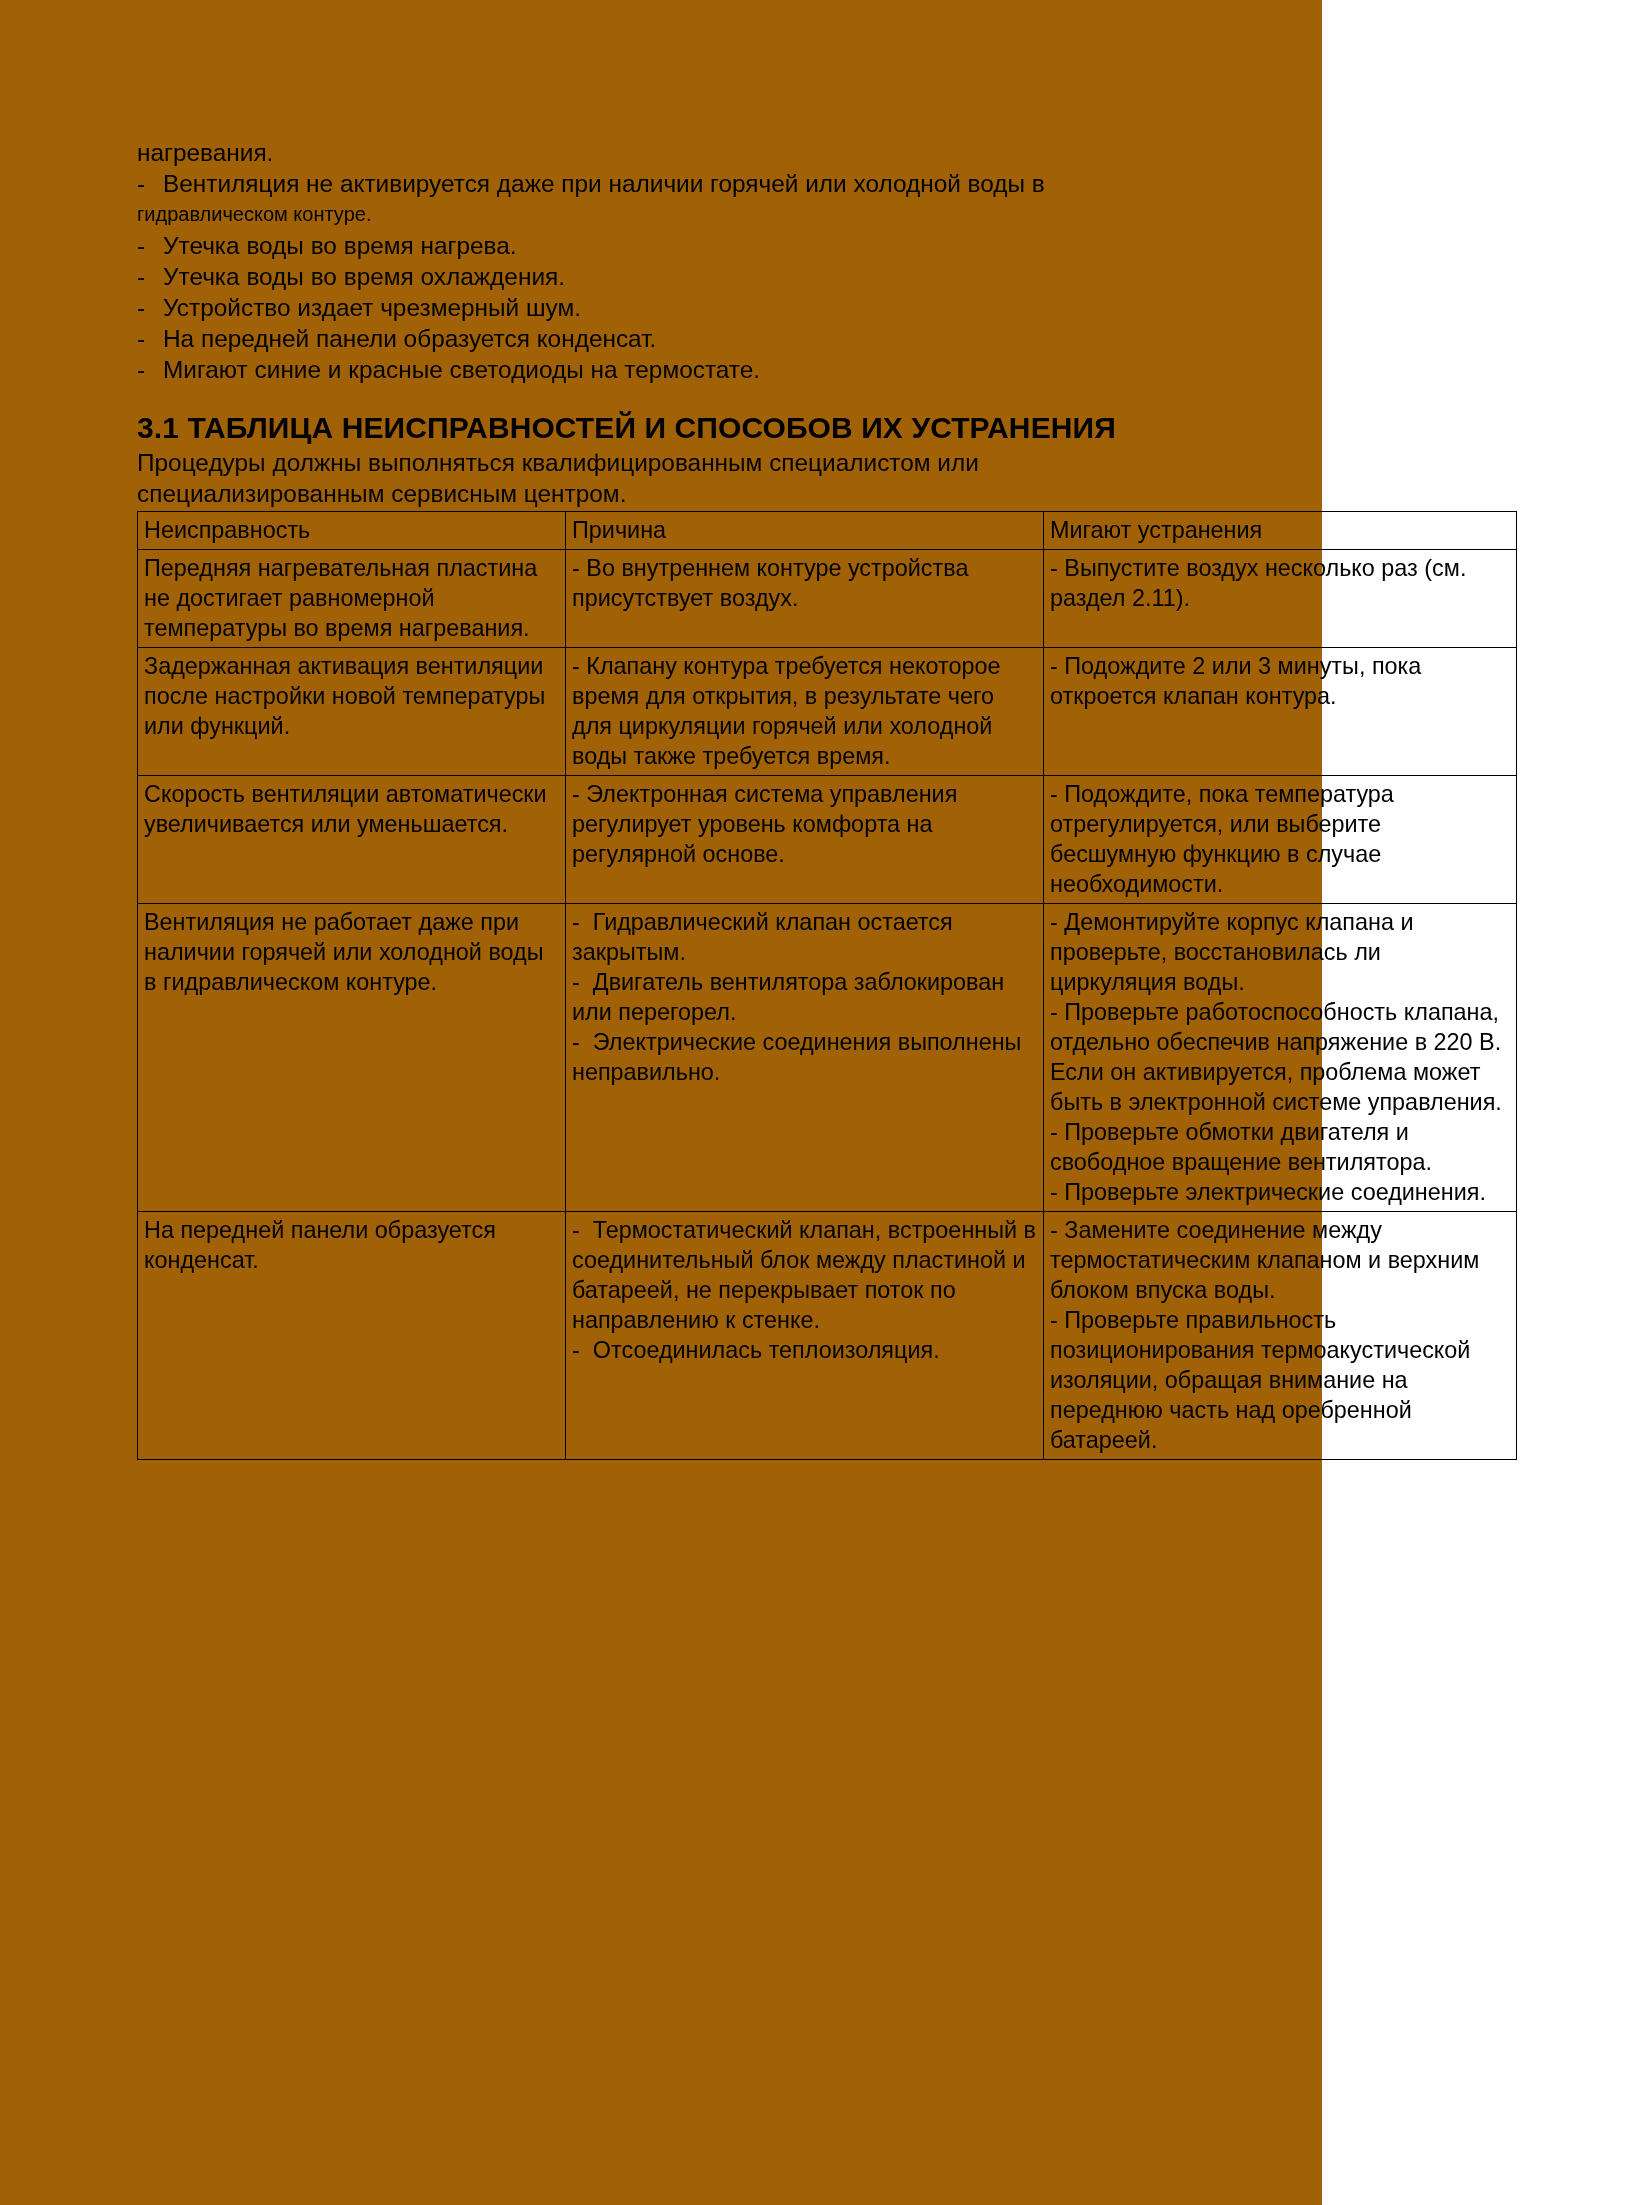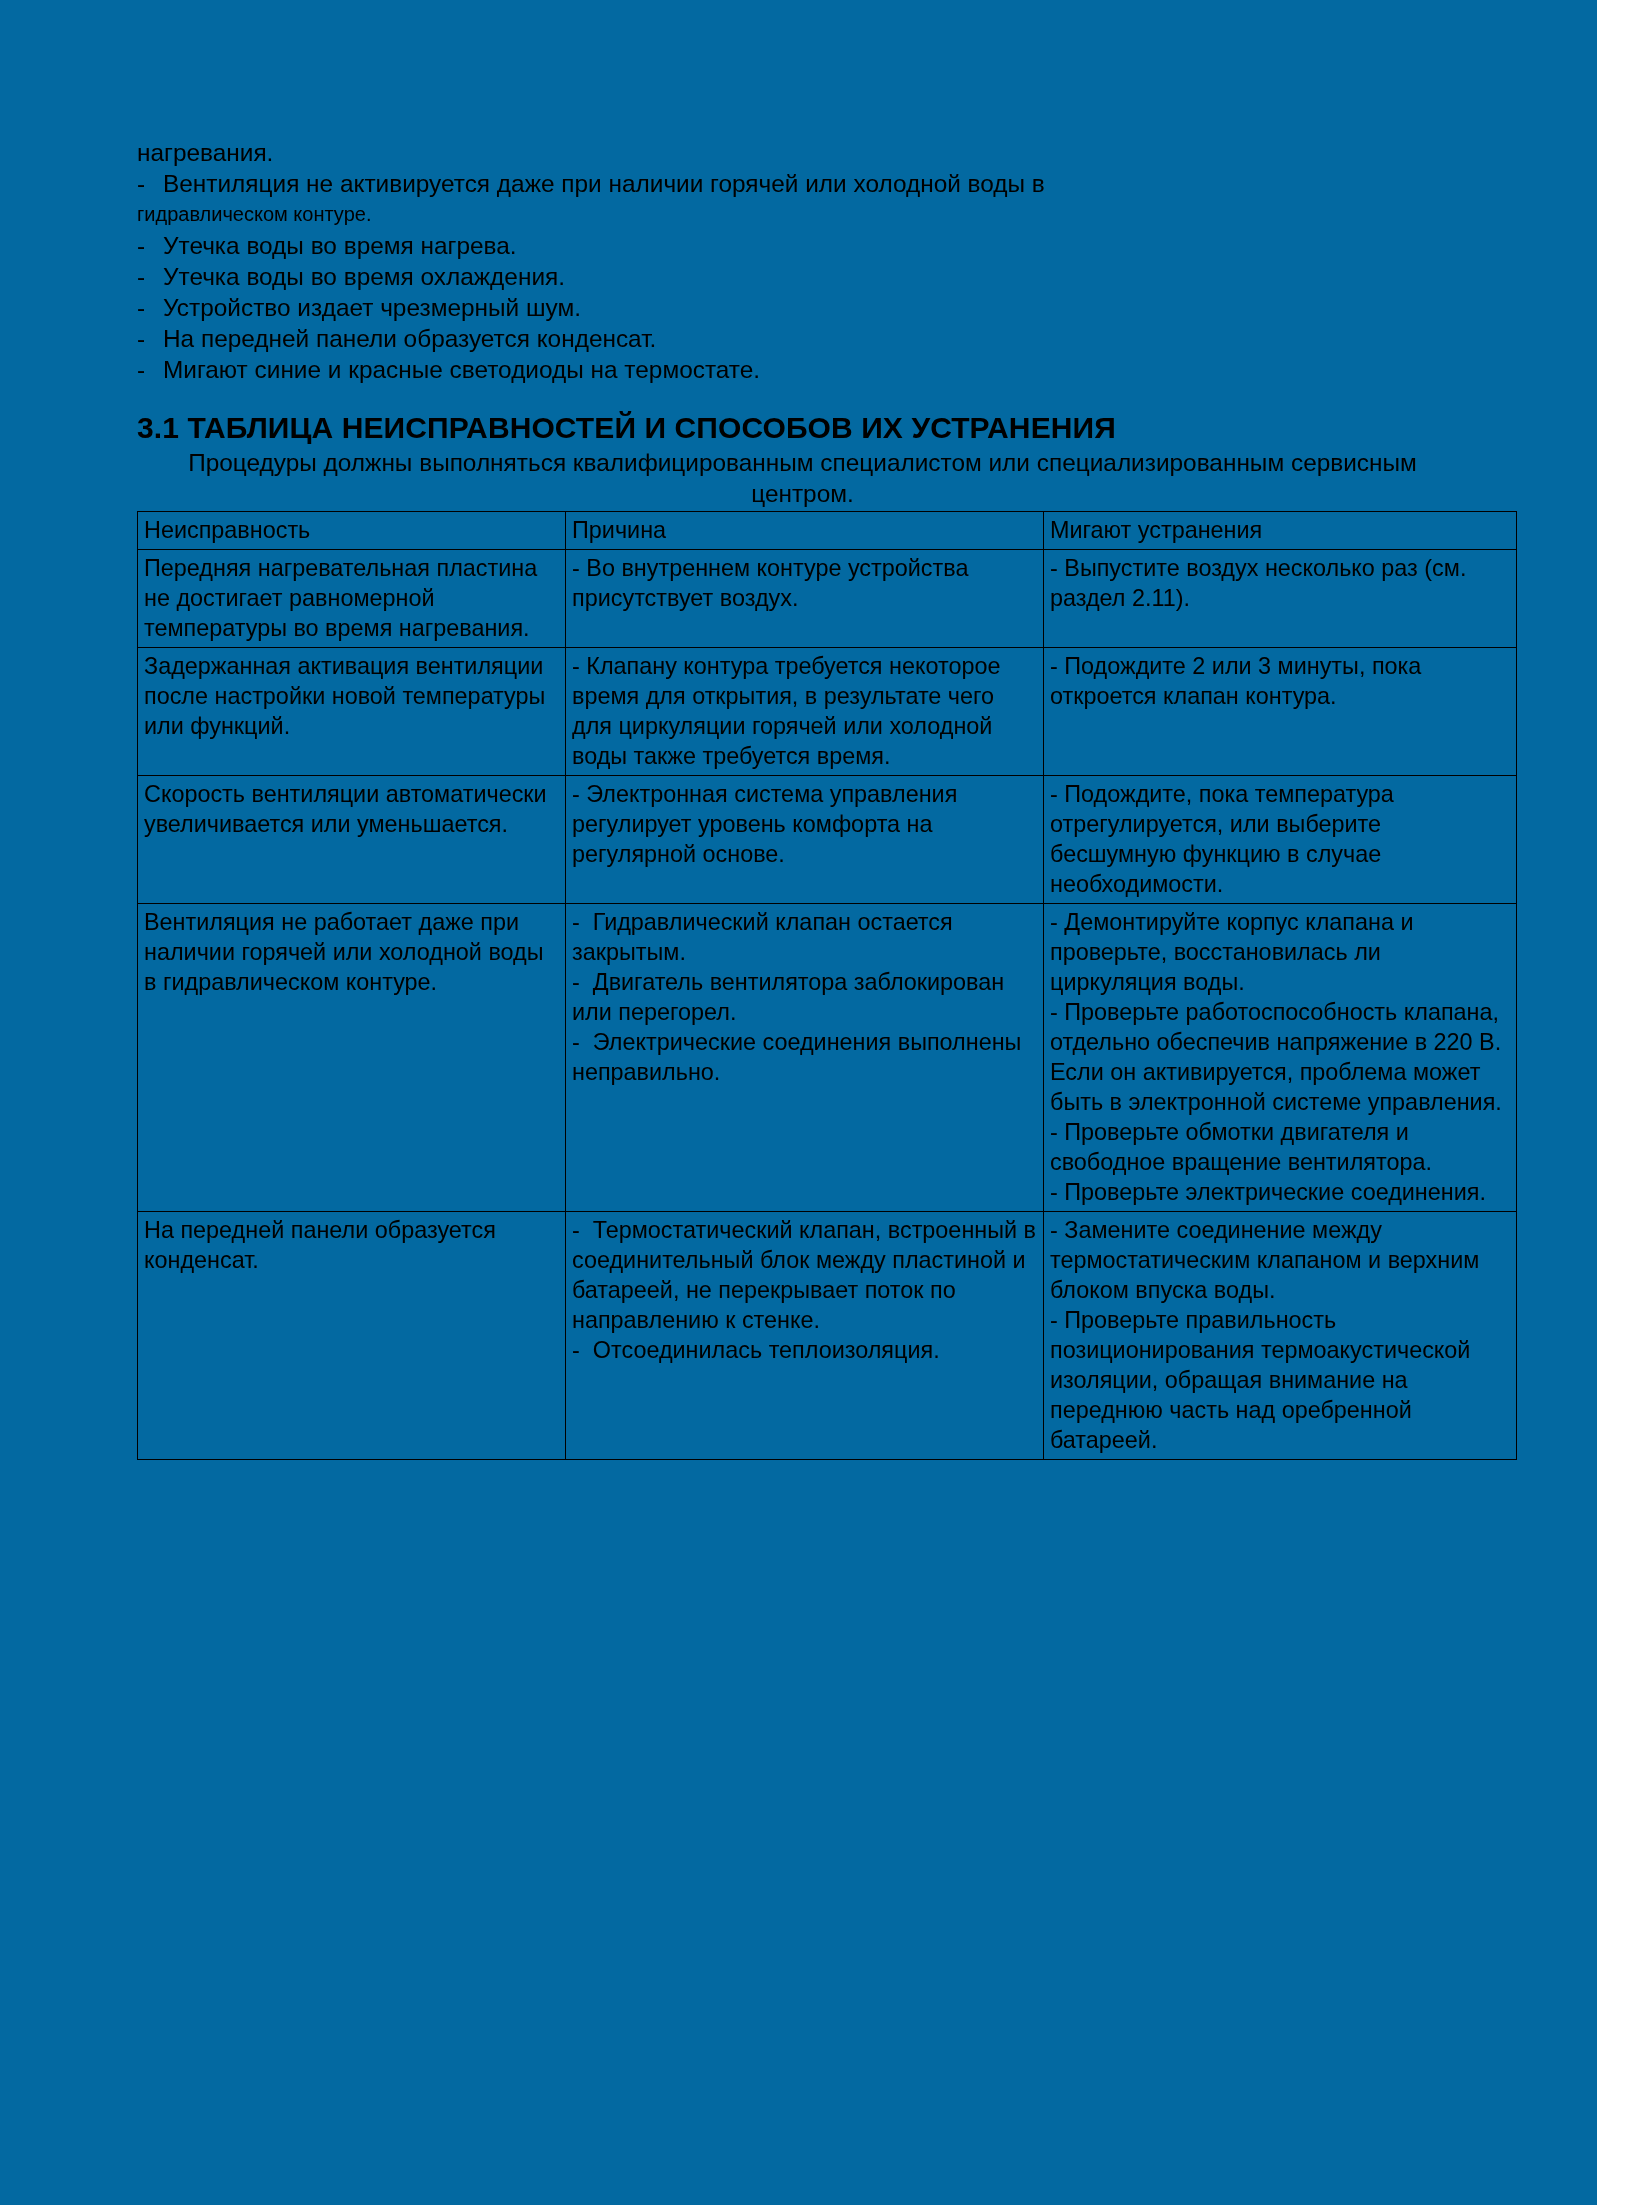--- a/index.html
+++ b/index.html
@@ -10,23 +10,23 @@
   }
   body {
     width: 1646px;
     height: 2206px;
     font-family: "Liberation Sans", sans-serif;
     color: #000000;
     -webkit-font-smoothing: antialiased;
   }
   .page {
     position: relative;
-    width: 1597px;
+    width: 1322px;
     height: 2206px;
-    background: #0369a1;
+    background: #a16207;
     box-sizing: border-box;
     padding: 137px 129px 0 137px;
   }
   .intro-list {
     margin: 0;
     padding: 0;
     list-style: none;
   }
   .lead-line {
     font-size: 24.4px;
@@ -55,21 +55,20 @@
     line-height: 38px;
     font-weight: bold;
     margin: 24px 0 0 0;
     letter-spacing: 0.1px;
   }
   .section-note {
     font-size: 24.4px;
     line-height: 31px;
     margin: 0 0 1px 0;
     max-width: 1383px;
-    text-align: center;
   }
   table.fault-table {
     border-collapse: collapse;
     width: 1378px;
     table-layout: fixed;
     margin-top: 2px;
   }
   table.fault-table td {
     border: 1.6px solid #000000;
     vertical-align: top;

